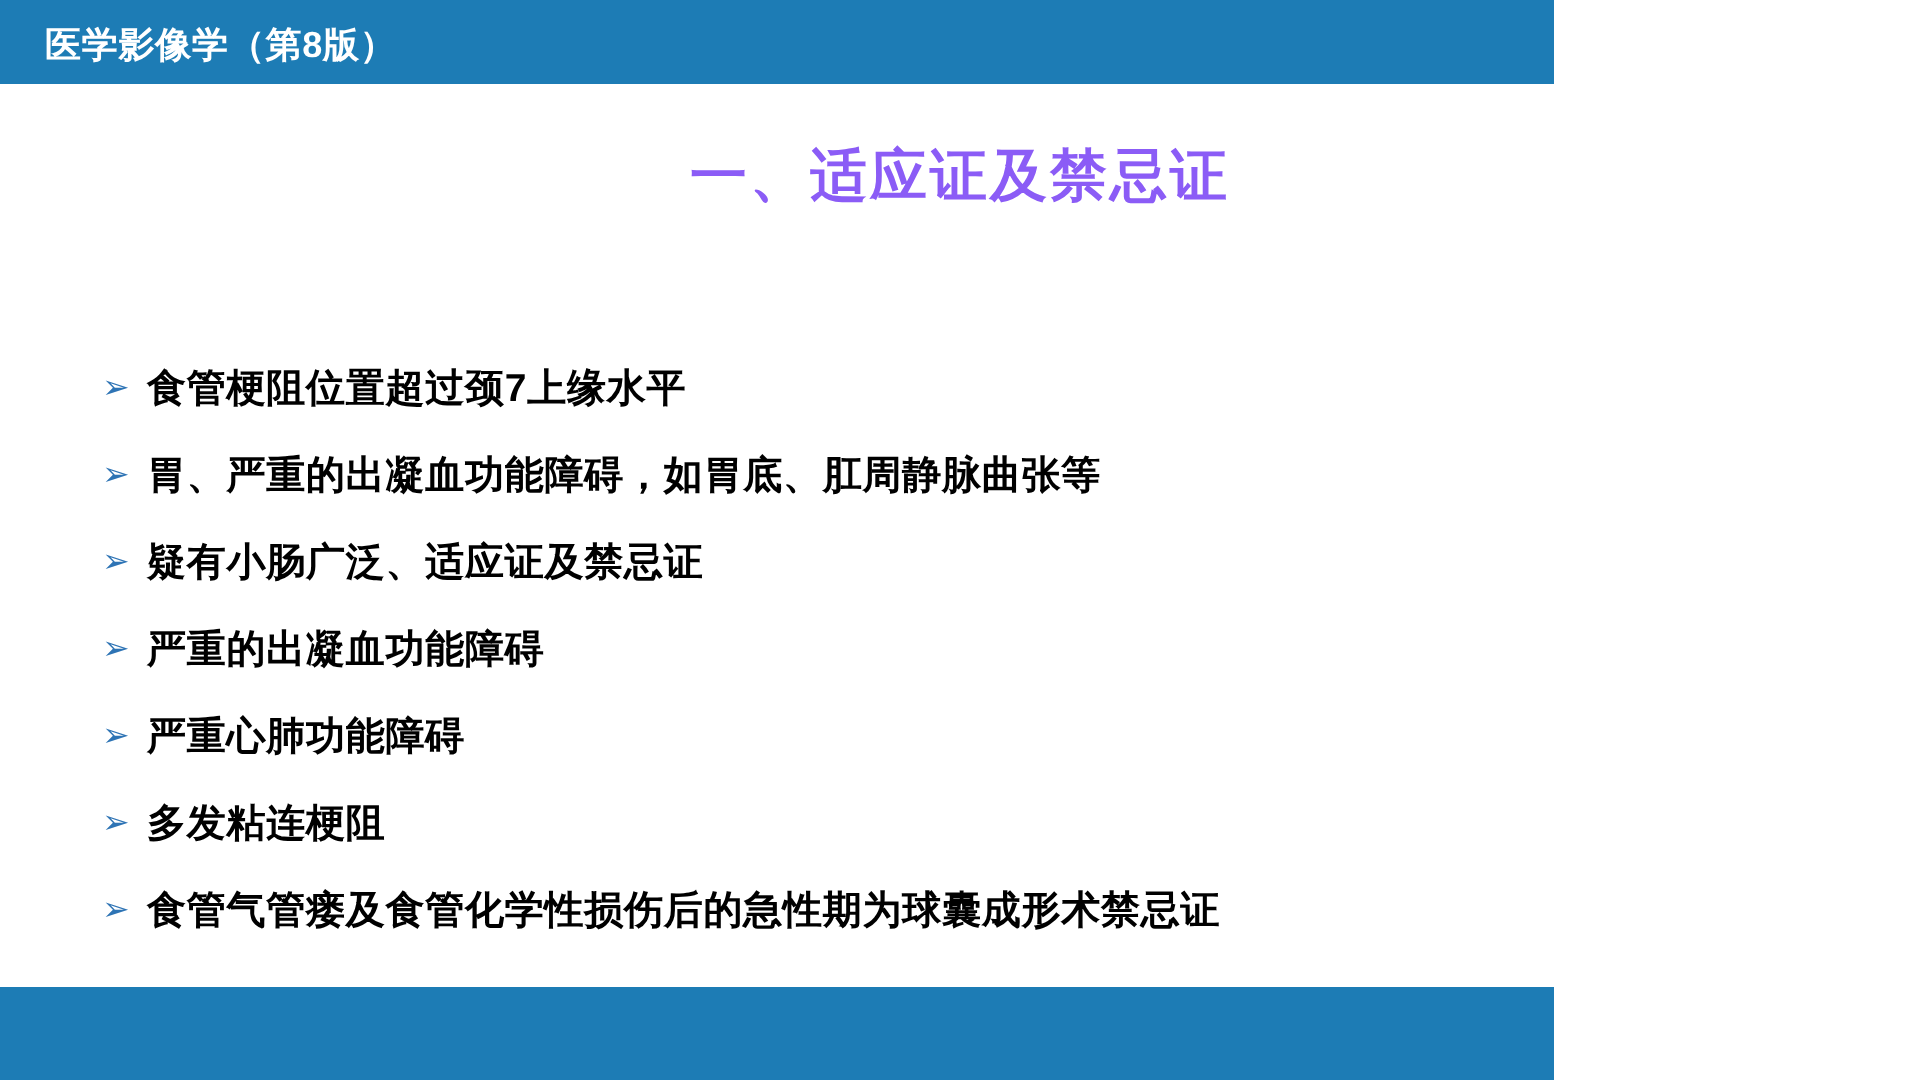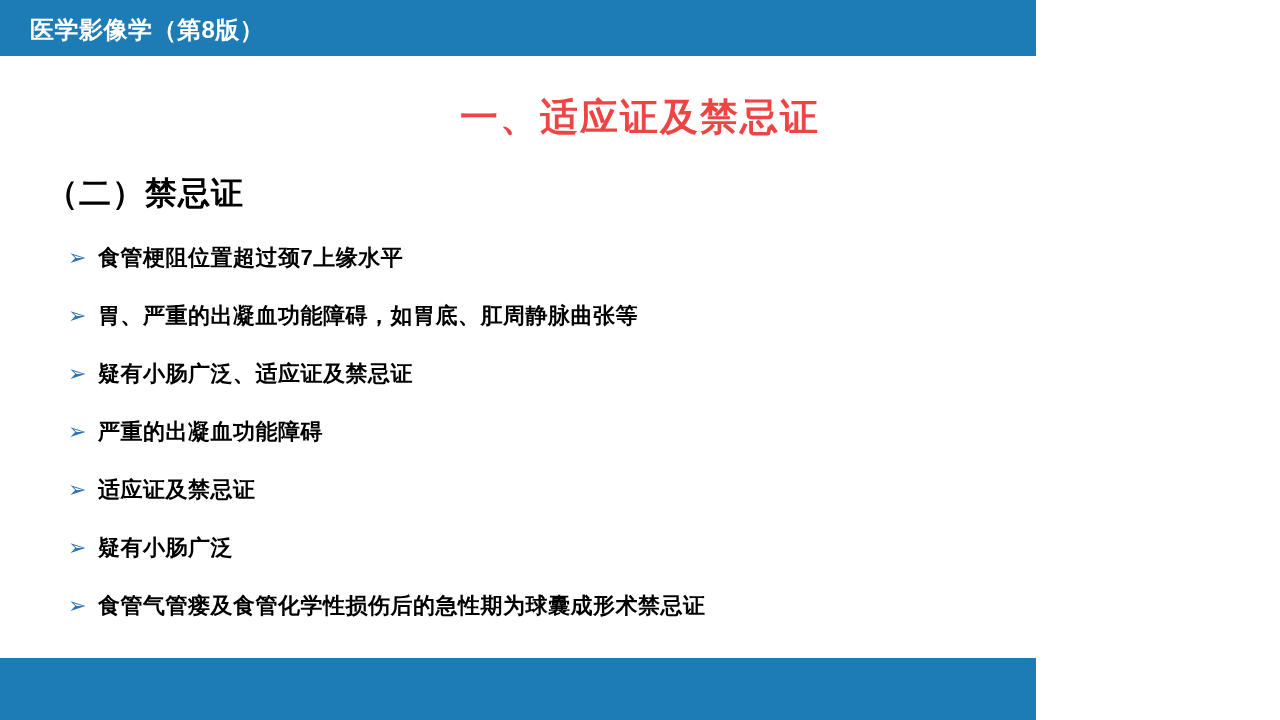--- a/index.html
+++ b/index.html
@@ -63,21 +63,21 @@
   }
   
   .slide-title {
     position: absolute;
     top: 92px;
     left: 0;
     width: 1280px;
     text-align: center;
     font-size: 38px;
     font-weight: bold;
-    color: #ef4444;
+    color: #8b5cf6;
     letter-spacing: 2px;
   }
   .section-heading {
     position: absolute;
     top: 172px;
     left: 46px;
     font-size: 32px;
     font-weight: bold;
     color: #000000;
     letter-spacing: 1px;
@@ -97,41 +97,40 @@
   .bullet-marker {
     flex: 0 0 auto;
     width: 30px;
     color: #2e74b5;
     font-size: 22px;
     line-height: 40px;
     font-weight: bold;
   }
   .bullet-text {
     flex: 1 1 auto;
-    font-size: 22px;
+    font-size: 26px;
     font-weight: bold;
     color: #000000;
     line-height: 40px;
     letter-spacing: 0.5px;
     white-space: nowrap;
   }
 </style>
 </head>
 <body>
 
 <div class="slide">
 
   <div class="header-bar">
     <div class="header-title">医学影像学（第8版）</div>
   </div>
   <div class="header-rule"></div>
 
   <div class="slide-title">一、适应证及禁忌证</div>
 
-  <div class="section-heading">（二）禁忌证</div>
 
   <div class="bullet-list">
 
     <div class="bullet-item">
       <span class="bullet-marker">➢</span>
       <span class="bullet-text">食管梗阻位置超过颈7上缘水平</span>
     </div>
 
     <div class="bullet-item">
       <span class="bullet-marker">➢</span>
@@ -143,26 +142,26 @@
       <span class="bullet-text">疑有小肠广泛、适应证及禁忌证</span>
     </div>
 
     <div class="bullet-item">
       <span class="bullet-marker">➢</span>
       <span class="bullet-text">严重的出凝血功能障碍</span>
     </div>
 
     <div class="bullet-item">
       <span class="bullet-marker">➢</span>
-      <span class="bullet-text">适应证及禁忌证</span>
+      <span class="bullet-text">严重心肺功能障碍</span>
     </div>
 
     <div class="bullet-item">
       <span class="bullet-marker">➢</span>
-      <span class="bullet-text">疑有小肠广泛</span>
+      <span class="bullet-text">多发粘连梗阻</span>
     </div>
 
     <div class="bullet-item">
       <span class="bullet-marker">➢</span>
       <span class="bullet-text">食管气管瘘及食管化学性损伤后的急性期为球囊成形术禁忌证</span>
     </div>
 
   </div>
 
   <div class="footer-rule"></div>

